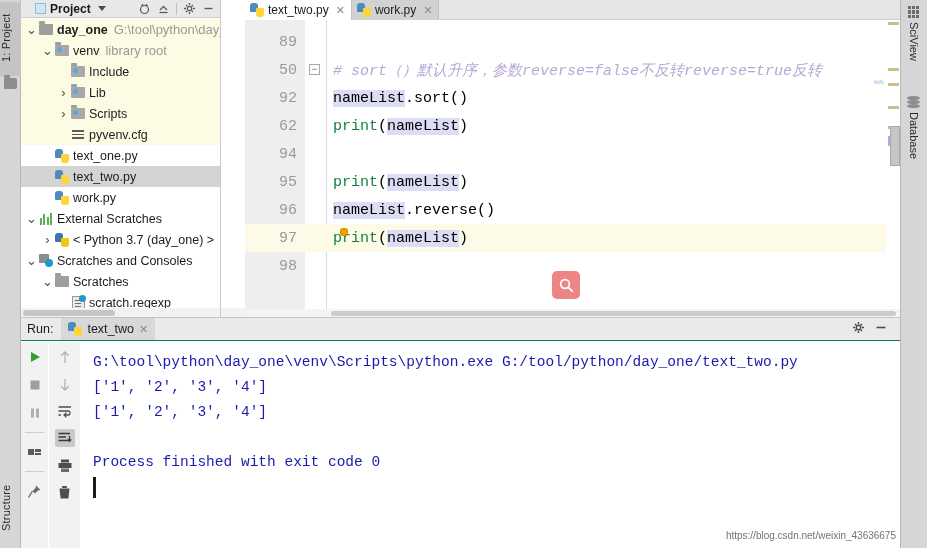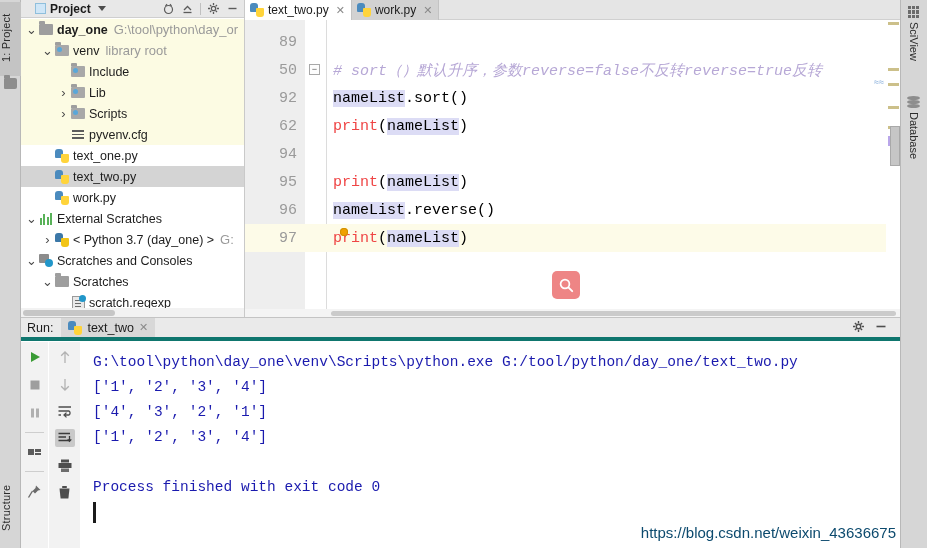--- a/index.html
+++ b/index.html
@@ -31,21 +31,21 @@
     position: absolute; left: 4px; top: 78px; width: 13px; height: 11px;
     background: #8d8d8d; border-radius: 1px 2px 2px 1px;
   }
   .vstripe .vfolder:before {
     content:""; position:absolute; left:0; top:-3px; width:6px; height:3px;
     background:#8d8d8d; border-radius:1px 1px 0 0;
   }
 
   
   .proj-panel {
-    position: absolute; left: 21px; top: 0; width: 224px; height: 318px;
+    position: absolute; left: 21px; top: 0; width: 200px; height: 318px;
     background: #ffffff;
   }
   .proj-header {
     position: relative; height: 18px; background: #e8e8e8;
     border-bottom: 1px solid #cfcfcf;
     display: flex; align-items: center; padding: 0 2px;
   }
   .proj-title-box { display: flex; align-items: center; gap: 4px; padding-left: 12px; }
   .proj-sq { width: 11px; height: 11px; background: #cfe6f7; border: 1px solid #8fbfdc; }
   .proj-title { font-size: 12px; font-weight: bold; color: #1b1b1b; }
@@ -143,21 +143,21 @@
     font-family:"Liberation Mono", monospace; font-size:15px; color:#000000;
   }
   .tok-comment { color:#b7a8d6; font-style:italic; }
   .tok-var { color:#000000; }
   .tok-var-w { color:#000000; background:#fbdff0; }
   .tok-var-r { color:#000000; background:#dcdcf5; }
   .tok-fn { color:#000000; }
   .tok-str { color:#0a7f7f; }
   .tok-kw { color:#2020a0; font-weight:bold; }
   .tok-kwarg { color:#7a3fa0; }
-  .tok-print { color:#ef4444; }
+  .tok-print { color:#15803d; }
   .caret-dot {
     position:absolute; width:8px; height:8px; border-radius:50%;
     background:#f0a000; box-shadow:0 0 0 1px #d08f00 inset;
   }
   .find-badge {
     position:absolute; width:28px; height:28px; border-radius:5px;
     background:#ee8585; display:flex; align-items:center; justify-content:center;
   }
   .ed-hscroll { position:absolute; left:0; bottom:0; right:0; height:9px; background:#f4f4f4; }
   .ed-hscroll i { position:absolute; left:86px; top:2px; width:565px; height:5px; background:#cbcbcb; border-radius:3px; }
@@ -180,21 +180,21 @@
     writing-mode:vertical-rl; font-size:11px; color:#2b2b2b; white-space:nowrap;
   }
   .g-grid { width:12px; height:12px; display:grid; grid-template-columns:repeat(3,1fr); grid-template-rows:repeat(3,1fr); gap:1px; }
   .g-grid s { background:#6b6b6b; display:block; text-decoration:none; }
   .g-db { width:13px; height:12px; position:relative; }
   .g-db s { position:absolute; left:0; width:13px; height:4px; background:#8d8d8d; border-radius:50%/50%; display:block; text-decoration:none; }
 
   
   .run-panel { position:absolute; left:21px; top:318px; right:27px; bottom:0; background:#ffffff; }
   .run-header {
-    position:relative; height:23px; background:#eaeaea; border-bottom:4px solid #0f766e;
+    position:relative; height:23px; background:#eaeaea; border-bottom:1px solid #0f766e;
     display:flex; align-items:stretch;
   }
   .run-label { display:flex; align-items:center; padding:0 8px 0 6px; font-size:12.5px; color:#1b1b1b; }
   .run-tab {
     display:flex; align-items:center; gap:5px; padding:0 7px; background:#d8d8d8;
     font-size:12.5px; color:#1b1b1b; white-space:nowrap;
   }
   .run-tab .x { color:#8a8a8a; font-size:11px; }
   .run-head-rest { flex:1; }
   .run-head-tools { display:flex; align-items:center; gap:9px; padding-right:12px; color:#4e4e4e; }
@@ -215,21 +215,21 @@
   .console {
     position:absolute; left:60px; top:0; right:0; bottom:0; background:#ffffff;
     padding:8px 0 0 12px; overflow:hidden;
   }
   .coline {
     font-family:"Liberation Mono", monospace; font-size:14.5px; color:#1a1aae;
     white-space:pre; height:25px; line-height:25px;
   }
   .co-caret { width:3px; height:21px; background:#1b1b1b; margin-top:2px; }
   .watermark {
-    position:absolute; right:4px; bottom:7px; color:#0c4a6e; font-size:15px;
+    position:absolute; right:4px; bottom:7px; color:#737373; font-size:10px;
     font-family:"Liberation Sans", sans-serif; white-space:nowrap;
   }
   .run-divider { position:absolute; left:21px; top:317px; right:27px; height:1px; background:#c4c4c4; }
 </style>
 </head>
 <body>
 
 <div id="app">
 
   <div class="vstripe">
@@ -459,20 +459,24 @@
             <span class="lno">95</span>
             <span class="ctext"><span class="tok-print">print</span><span class="tok-var">(</span><span class="tok-var-r">nameList</span><span class="tok-var">)</span></span>
           </div>
           <div class="cline">
             <span class="lno">96</span>
             <span class="ctext"><span class="tok-var-r">nameList</span><span class="tok-var">.</span><span class="tok-fn">reverse</span><span class="tok-var">()</span></span>
           </div>
           <div class="cline cur">
             <span class="lno">97</span>
             <span class="ctext"><span class="tok-print">print</span><span class="tok-var">(</span><span class="tok-var-r">nameList</span><span class="tok-var">)</span></span>
+          </div>
+          <div class="cline">
+            <span class="lno">98</span>
+            <span class="ctext"></span>
           </div>
         </div>
 
       <div class="caret-dot" style="left:95px; top:208px;"></div>
 
       <div class="find-badge" style="left:307px; top:251px;">
         <svg width="17" height="17" viewBox="0 0 17 17">
             <circle cx="7" cy="7" r="4.4" fill="none" stroke="#ffffff" stroke-width="1.7"></circle>
             <path d="M10.4 10.4 L14.2 14.2" stroke="#ffffff" stroke-width="1.9" stroke-linecap="round"></path>
           </svg>
@@ -617,21 +621,20 @@
           <svg width="15" height="15" viewBox="0 0 15 15">
               <path d="M2.5 3.5 H12.5 L11.4 13.5 H3.6 Z" fill="#4e4e4e"></path>
               <rect x="5.2" y="1" width="4.6" height="2" fill="#4e4e4e"></rect>
             </svg>
         </span>
       </div>
 
       <div class="console" id="console">
           <div class="coline" style="color: rgb(26, 26, 174);">G:\tool\python\day_one\venv\Scripts\python.exe G:/tool/python/day_one/text_two.py</div>
           <div class="coline" style="color: rgb(26, 26, 174);">['1', '2', '3', '4']</div>
-          <div class="coline" style="color: rgb(26, 26, 174);">['4', '3', '2', '1']</div>
           <div class="coline" style="color: rgb(26, 26, 174);">['1', '2', '3', '4']</div>
           <div class="coline" style="color: rgb(26, 26, 174);"></div>
           <div class="coline" style="color: rgb(26, 26, 174);">Process finished with exit code 0</div>
           <div class="co-caret"></div>
         </div>
       <div class="watermark">https://blog.csdn.net/weixin_43636675</div>
     </div>
   </div>
 </div>
 

